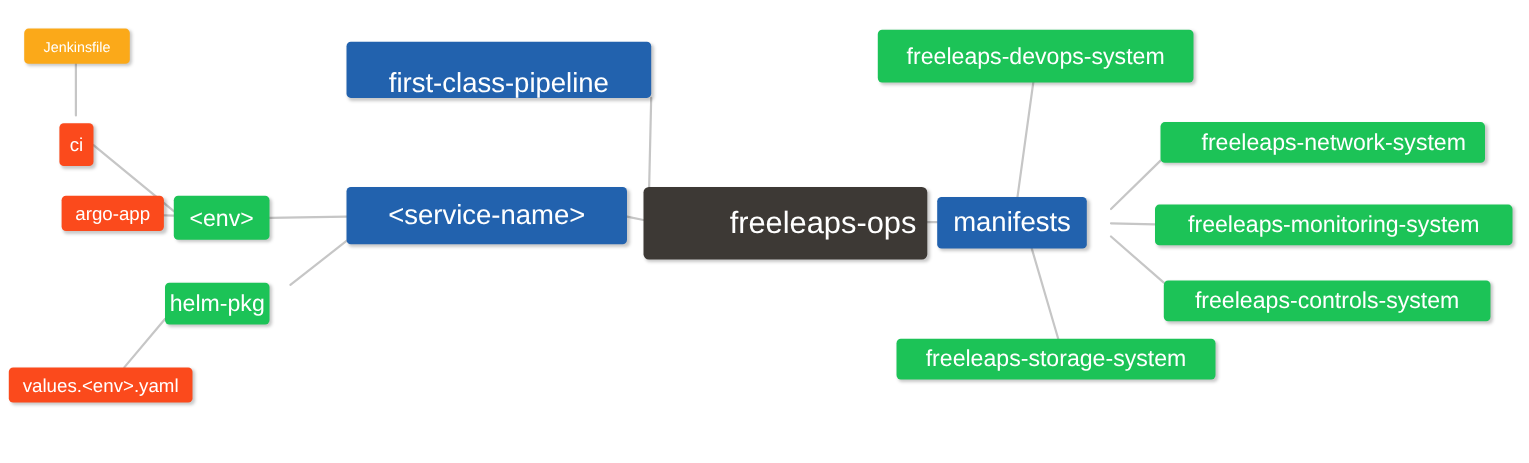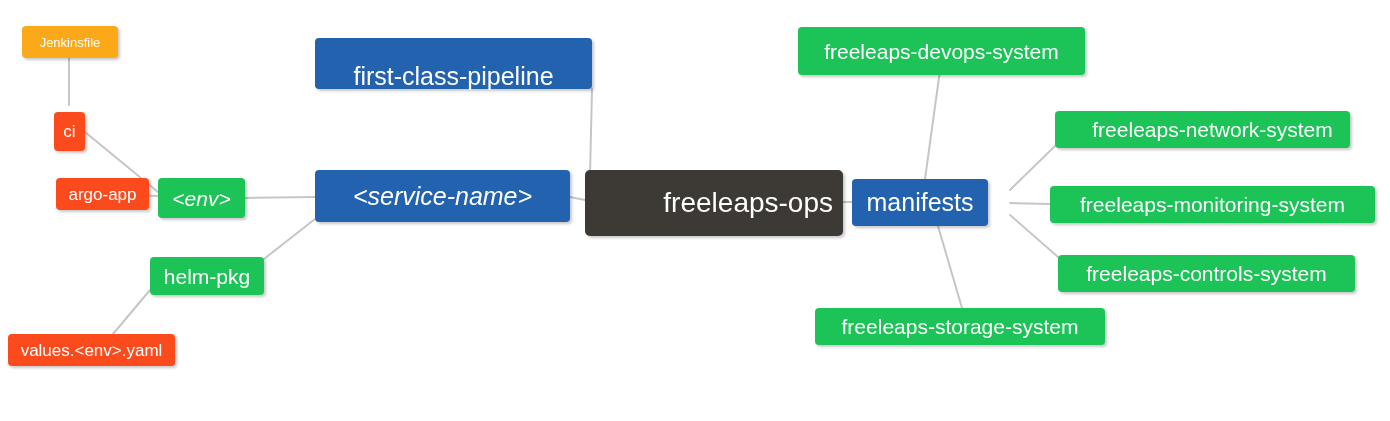--- a/index.html
+++ b/index.html
@@ -88,30 +88,30 @@
       <path d="M 938 226 L 962 308" stroke="#c6c6c6" stroke-width="2" fill="none" stroke-linecap="round"></path>
     </svg>
 
   <div id="node-layer">
       <div class="mm-node lvl-root sz-xl" style="left: 585px; top: 170px; width: 258px; height: 66px; justify-content: flex-end;">
         <span>freeleaps-ops</span>
       </div>
       <div class="mm-node lvl-blue sz-lg" style="left: 315px; top: 38px; width: 277px; height: 51px; align-items: flex-end;">
         <span>first-class-pipeline</span>
       </div>
-      <div class="mm-node lvl-blue sz-lg" style="left: 315px; top: 170px; width: 255px; height: 52px; font-style: italic;">
+      <div class="mm-node lvl-blue sz-lg" style="left: 315px; top: 170px; width: 255px; height: 52px;">
         <span>&lt;service-name&gt;</span>
       </div>
       <div class="mm-node lvl-blue sz-lg" style="left: 852px; top: 179px; width: 136px; height: 47px;">
         <span>manifests</span>
       </div>
-      <div class="mm-node lvl-green sz-md" style="left: 158px; top: 178px; width: 87px; height: 40px; font-style: italic;">
+      <div class="mm-node lvl-green sz-md" style="left: 158px; top: 178px; width: 87px; height: 40px;">
         <span>&lt;env&gt;</span>
       </div>
-      <div class="mm-node lvl-green sz-md" style="left: 150px; top: 257px; width: 114px; height: 38px;">
+      <div class="mm-node lvl-green sz-md" style="left: 150px; top: 257px; width: 95px; height: 38px;">
         <span>helm-pkg</span>
       </div>
       <div class="mm-node lvl-red sz-sm" style="left: 54px; top: 112px; width: 31px; height: 39px;">
         <span>ci</span>
       </div>
       <div class="mm-node lvl-red sz-sm" style="left: 32px; top: 178px; width: 93px; height: 32px; margin-left: 24px;">
         <span>argo-app</span>
       </div>
       <div class="mm-node lvl-red sz-sm" style="left: 8px; top: 334px; width: 167px; height: 32px;">
         <span>values.&lt;env&gt;.yaml</span>

